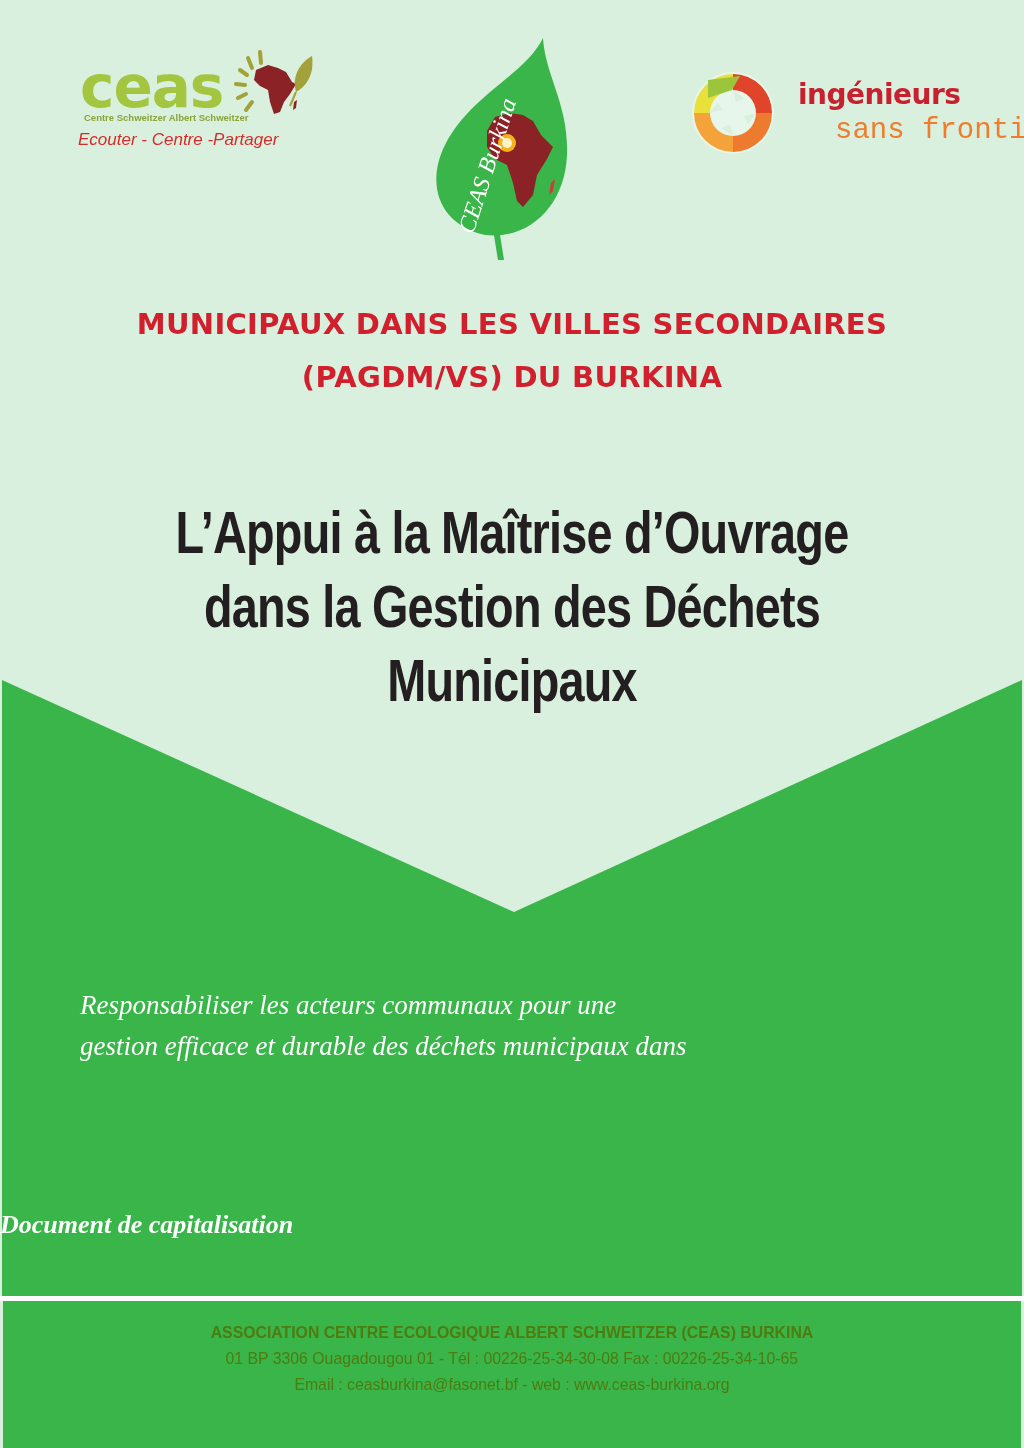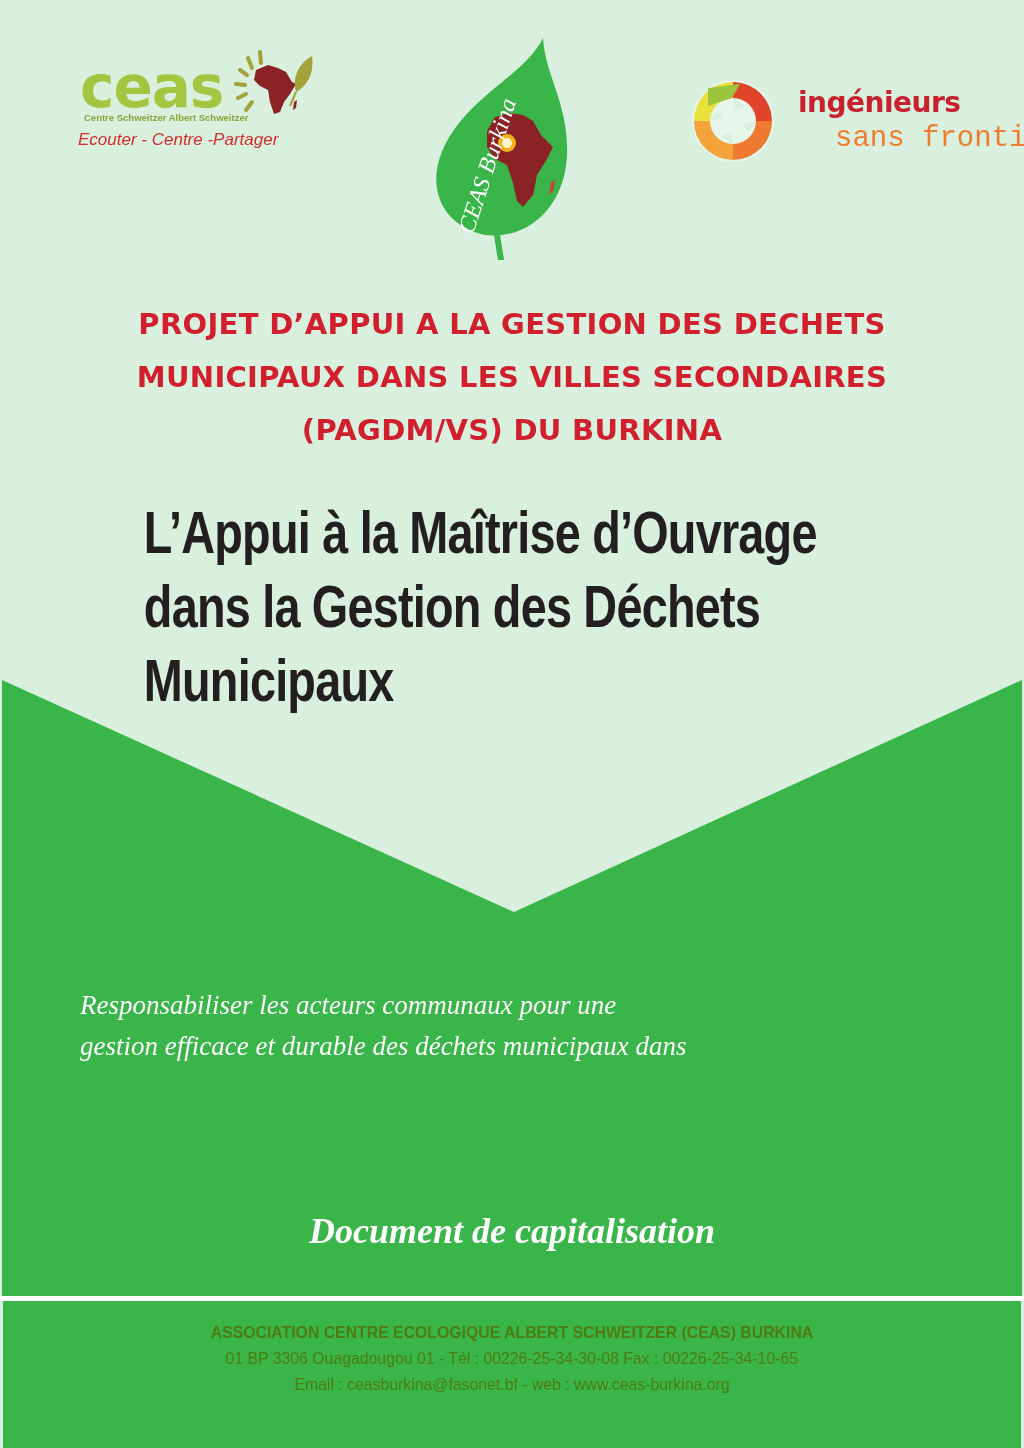--- a/index.html
+++ b/index.html
@@ -43,21 +43,21 @@
     position: absolute; left: 4px; top: 80px;
     font-family: "Liberation Sans", sans-serif; font-style: italic;
     font-size: 17px; color: #d52b2b; white-space: nowrap;
   }
   .ceas-emblem { position: absolute; left: 160px; top: 0px; width: 80px; height: 70px; }
 
   
   .leaf-logo { position: absolute; left: 415px; top: 35px; width: 175px; height: 225px; }
 
   
-  .isf-logo { position: absolute; left: 688px; top: 76px; width: 290px; height: 90px; }
+  .isf-logo { position: absolute; left: 688px; top: 68px; width: 290px; height: 90px; }
   .isf-emblem { position: absolute; left: 0; top: 0; width: 90px; height: 90px; }
   .isf-name {
     position: absolute; left: 110px; top: 10px;
     font-family: "DejaVu Sans", sans-serif; font-weight: bold;
     font-size: 28px; color: #c8202e; white-space: nowrap; letter-spacing: -0.5px;
   }
   .isf-sub {
     position: absolute; left: 111px; top: 46px;
     font-family: Liberation Mono, monospace;
     font-size: 29px; color: #ef7d2d; white-space: nowrap; margin-left: 36px;
@@ -69,44 +69,44 @@
     text-align: center;
     font-family: "DejaVu Sans", sans-serif; font-weight: bold;
     font-size: 29px; line-height: 53px; color: #d11f2e;
     letter-spacing: 0.3px;
   }
   .project-title span { display: block; white-space: nowrap; }
 
   
   .main-heading {
     position: absolute; left: 40px; right: 40px; top: 496px;
-    text-align: left; color: #231f20;
+    text-align: center; color: #231f20;
     font-family: "Liberation Sans", sans-serif; font-weight: bold;
     font-size: 60px; line-height: 74px;
   }
   .main-heading span {
     display: block; white-space: nowrap;
     transform: scaleX(0.78); transform-origin: center;
     letter-spacing: -1px;
   }
 
   
   .tagline {
     position: absolute; left: 80px; right: 80px; top: 985px;
     text-align: left; color: #ffffff;
     font-family: "Liberation Serif", serif; font-style: italic;
     font-size: 27px; line-height: 41px;
   }
   .tagline span { display: block; white-space: nowrap; }
 
   .doc-type {
     position: absolute; left: 0; right: 0; top: 1210px;
-    text-align: center; color: #ffffff;
+    color: #ffffff;
     font-family: "Liberation Serif", serif; font-style: italic; font-weight: bold;
-    font-size: 36px;
+    font-size: 26px;
   }
 
   
   .footer-text {
     position: absolute; left: 0; right: 0; top: 1320px;
     text-align: center; color: #4d7c0f;
   }
   .footer-org {
     font-family: "Liberation Sans", sans-serif; font-weight: bold;
     font-size: 17px; line-height: 26px; white-space: nowrap;
@@ -178,21 +178,20 @@
       <polygon points="45,22 56,30 48,34" fill="#d8f0dd"></polygon>
       <polygon points="68,45 60,56 56,48" fill="#d8f0dd"></polygon>
       <polygon points="45,68 34,60 42,56" fill="#d8f0dd"></polygon>
       <polygon points="22,45 30,34 34,42" fill="#d8f0dd"></polygon>
     </svg>
     <div class="isf-name">ingénieurs</div>
     <div class="isf-sub">sans frontières</div>
   </div>
 
   <div class="project-title">
-    <span>PROJET D’APPUI A LA GESTION DES DECHETS</span>
     <span>MUNICIPAUX DANS LES VILLES SECONDAIRES</span>
     <span>(PAGDM/VS) DU BURKINA</span>
   </div>
 
   <div class="main-heading">
     <span>L’Appui à la Maîtrise d’Ouvrage</span>
     <span>dans la Gestion des Déchets</span>
     <span>Municipaux</span>
   </div>
 

